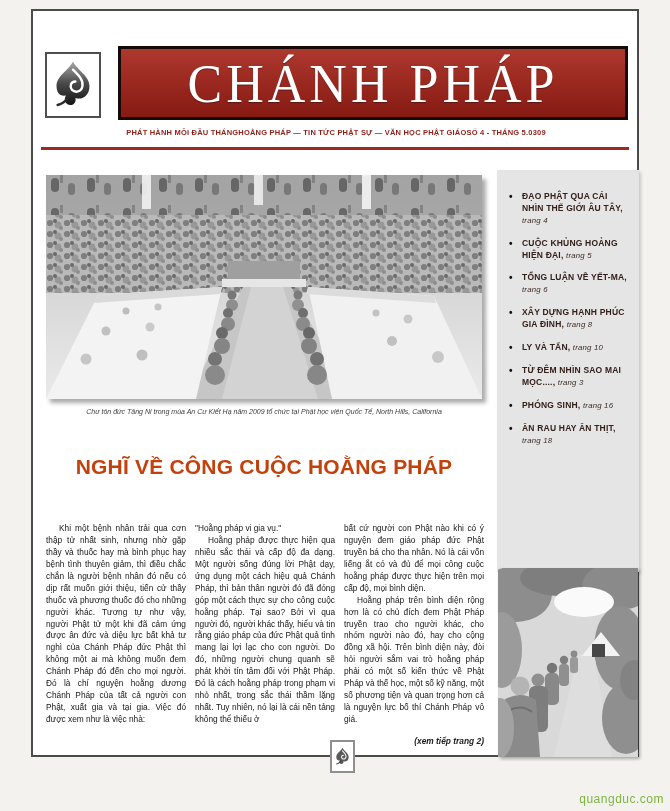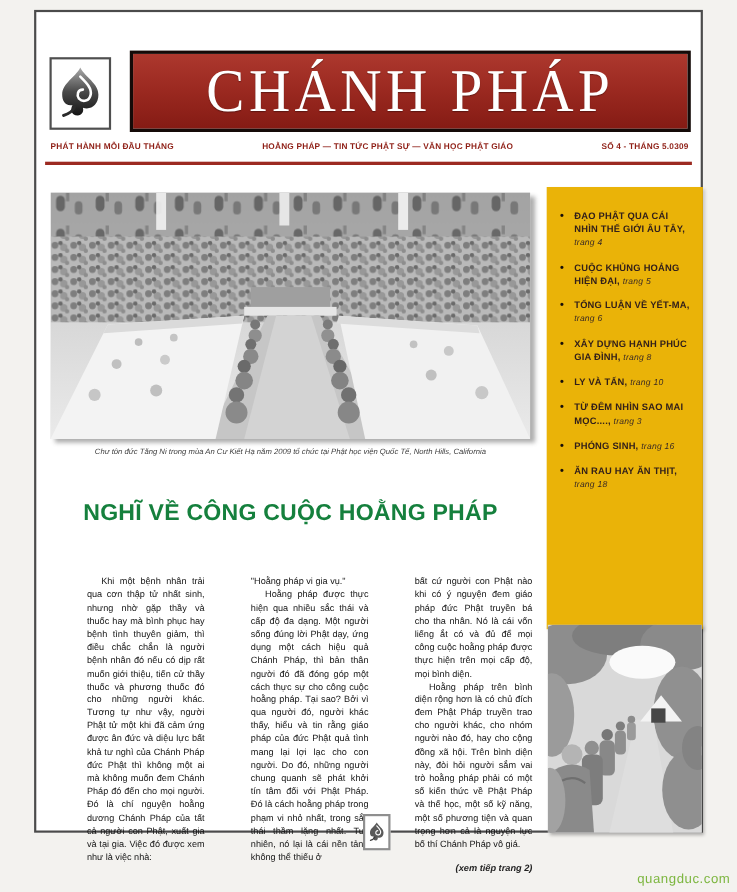--- a/index.html
+++ b/index.html
@@ -14,47 +14,47 @@
               border:2px solid #4f4f4f; background:#fff; display:flex;
               align-items:center; justify-content:center; }
   .banner { position:absolute; left:85px; top:35px; width:510px; height:74px;
             border:3px solid #150a08; border-radius:0;
             background:linear-gradient(180deg,#ad382e 0%,#9c2a21 45%,#851b14 100%);
             display:flex; align-items:center; justify-content:center; }
   .banner-title { font-family:"Liberation Serif", serif; color:#fff; font-size:52px;
                   letter-spacing:4px; white-space:nowrap; transform:scaleY(1.06);
                   text-shadow:0 1px 1px rgba(0,0,0,.35); }
   .tagline { position:absolute; left:13px; right:11px; top:117px; display:flex;
-             justify-content:space-between; align-items:baseline; font-size:7.5px;
+             justify-content:center; align-items:baseline; font-size:7.5px;
              font-weight:bold; color:#8e1d14; letter-spacing:.2px; }
   .rule { position:absolute; left:8px; right:8px; top:136px; height:3px; background:#9c2a21; }
 
   
   .main-photo { position:absolute; left:13px; top:164px; width:436px; height:224px;
                 background:#d9d9d9; box-shadow:4px 4px 4px rgba(70,70,70,.45); overflow:hidden; }
   .caption { position:absolute; left:13px; top:397px; width:436px; text-align:center;
              font-size:7px; font-style:italic; color:#3c3c3c; }
 
   
   .toc { position:absolute; left:464px; top:159px; width:142px; height:402px;
-         background:#eab308; box-shadow:2px 2px 3px rgba(0,0,0,.18); }
+         background:#e5e5e5; box-shadow:2px 2px 3px rgba(0,0,0,.18); }
   .toc ul { list-style:none; margin:21px 8px 0 10px; }
   .toc li { position:relative; padding-left:15px; margin-bottom:11px; font-size:8.5px;
             font-weight:bold; color:#33201a; line-height:1.4; letter-spacing:.2px; }
   .toc li::before { content:"\2022"; position:absolute; left:2px; top:-1px; font-size:10px; color:#140c0a; }
   .toc .pg { font-style:italic; font-weight:normal; font-size:7.8px; color:#3a2a24; }
 
   .side-photo { position:absolute; left:465px; top:557px; width:140px; height:189px;
                 background:#dcdcdc; box-shadow:2px 2px 3px rgba(0,0,0,.3); overflow:hidden; }
 
   
   .headline { position:absolute; left:13px; top:443px; width:436px; text-align:center;
-              font-size:21px; line-height:1.25; font-weight:800; color:#15803d; letter-spacing:.2px; }
+              font-size:21px; line-height:1.25; font-weight:800; color:#c2410c; letter-spacing:.2px; }
   .columns { position:absolute; left:13px; top:512px; width:438px; display:flex; gap:9px; }
-  .col { flex:1; font-size:8.3px; line-height:1.44; text-align:justify; color:#161616;margin-left:33px; }
+  .col { flex:1; font-size:8.3px; line-height:1.44; text-align:justify; color:#161616; }
   .col p { margin:0; }
   .col p.ind { text-indent:13px; }
   .col p.cont { text-align:right; font-style:italic; font-weight:bold; font-size:8.4px;
                 margin-top:9px; color:#222; text-indent:0; }
 
   
   .mini-logo { position:absolute; left:297px; top:729px; width:25px; height:33px;
                background:#fff; border:2px solid #8f8f8f; display:flex; align-items:center;
                justify-content:center; z-index:5; }
   .watermark { position:absolute; right:6px; bottom:5px; color:#7cb63f; font-size:12px;

